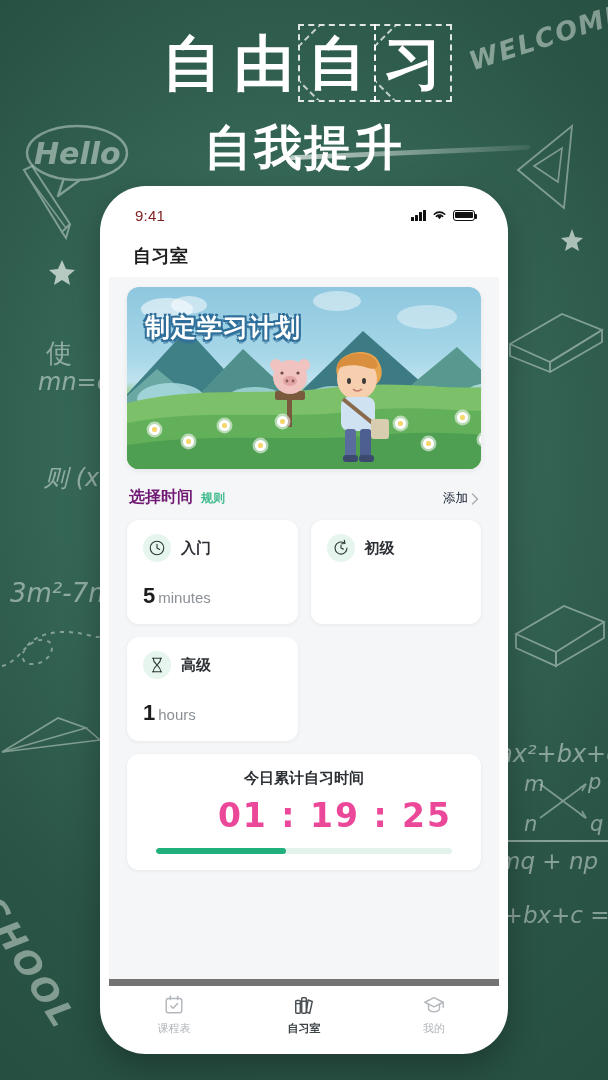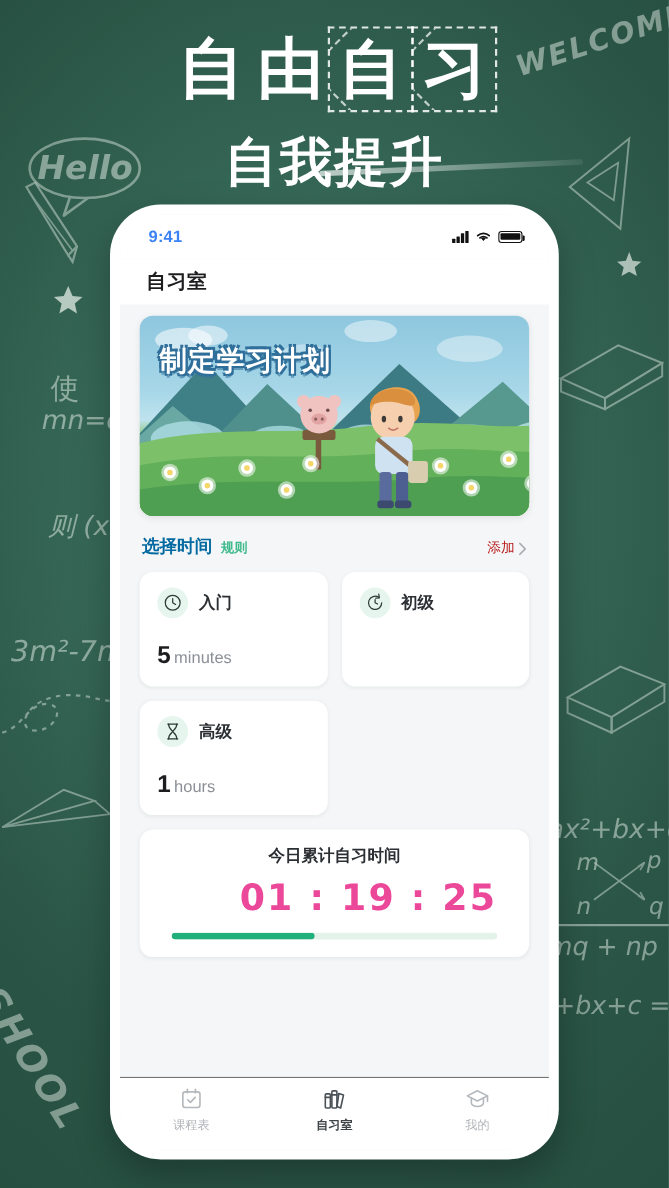--- a/index.html
+++ b/index.html
@@ -102,21 +102,21 @@
     display:flex; flex-direction:column;
   }
 
   
   #statusbar{
     height:40px; flex:0 0 40px;
     display:flex; align-items:center; justify-content:space-between;
     padding:0 24px 0 26px;
     background:#ffffff;
   }
-  #status-time{ font-size:15px; font-weight:700; color:#3b82f6; letter-spacing:.2px;}
+  #status-time{ font-size:15px; font-weight:400; color:#7f1d1d; letter-spacing:.2px;}
   #status-icons{ display:flex; align-items:center; gap:6px;}
   .sig{ display:flex; align-items:flex-end; gap:1.5px; height:11px;}
   .sig i{ width:2.6px; background:#111; border-radius:.5px; }
   .sig i:nth-child(1){height:4px;} .sig i:nth-child(2){height:6px;}
   .sig i:nth-child(3){height:8.5px;} .sig i:nth-child(4){height:11px;}
   .batt{ width:22px; height:11px; border:1.4px solid #111; border-radius:3px; padding:1.2px; position:relative;}
   .batt b{ display:block; height:100%; width:100%; background:#111; border-radius:1px;}
   .batt::after{content:"";position:absolute;right:-3px;top:3px;width:2px;height:5px;background:#111;border-radius:0 1px 1px 0;}
 
   
@@ -147,23 +147,23 @@
   }
   .flower{position:absolute;width:11px;height:11px;border-radius:50%;background:#fff;
     box-shadow:0 0 0 2.4px rgba(255,255,255,.55); z-index:3;}
   .flower::after{content:"";position:absolute;left:3.4px;top:3.4px;width:4.2px;height:4.2px;border-radius:50%;background:#f6d56b;}
 
   
   #sec-head{
     display:flex; align-items:baseline;
     margin:18px 2px 12px;
   }
-  #sec-title{ font-size:16px; font-weight:700; color:#0369a1;}
+  #sec-title{ font-size:16px; font-weight:700; color:#701a75;}
   #sec-sub{ font-size:12px; color:#3fba8c; margin-left:8px; font-weight:700;}
-  #sec-more{ margin-left:auto; font-size:12.5px; color:#b91c1c; display:flex; align-items:center; gap:3px;}
+  #sec-more{ margin-left:auto; font-size:12.5px; color:#0f172a; display:flex; align-items:center; gap:3px;}
 
   
   #cards{ display:grid; grid-template-columns:1fr 1fr; gap:13px;}
   .card{
     background:#fff; border-radius:12px; padding:14px 16px 15px;
     height:104px;
     box-shadow:0 1px 4px rgba(20,40,35,.06);
     display:flex; flex-direction:column; justify-content:space-between;
     cursor:pointer;
   }
@@ -196,21 +196,21 @@
     margin-top:13px; height:6px; border-radius:4px; background:#e3f3ec; overflow:hidden;
   }
   #bar-fill{ height:100%; border-radius:4px; background:#21b07c;}
   #bar-labels{ display:flex; justify-content:space-between; margin-top:7px; font-size:10px; color:#8b9097; font-weight:700;}
 
   
   #tabbar{
     flex:0 0 66px; background:#fff;
     display:flex; align-items:flex-start; justify-content:space-around;
     padding-top:8px;
-    border-top:1px solid #737373;
+    border-top:7px solid #737373;
   }
   .tab{ display:flex; flex-direction:column; align-items:center; gap:5px; width:78px; cursor:pointer;}
   .tab svg{ width:22px; height:22px; fill:none; stroke-width:1.6; stroke-linecap:round; stroke-linejoin:round;}
   .tab .tlab{ font-size:11px;}
   .tab.inactive svg{ stroke:#b4b8bc;} .tab.inactive .tlab{ color:#b0b4b8;}
   .tab.active svg{ stroke:#4a5257;} .tab.active .tlab{ color:#3d4448; font-weight:700;}
 </style>
 </head>
 <body>
 

